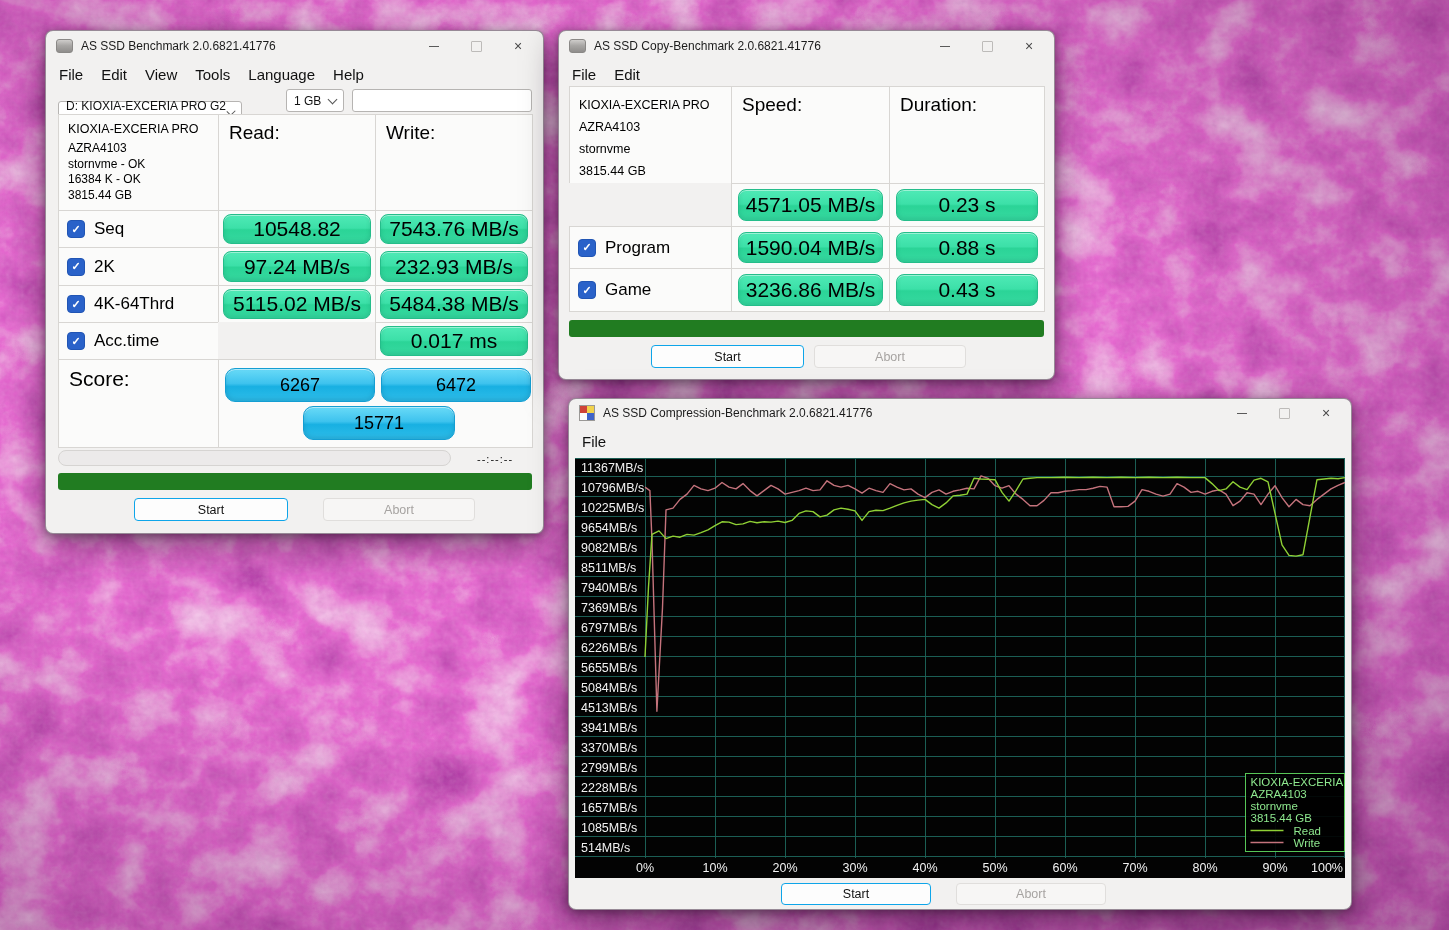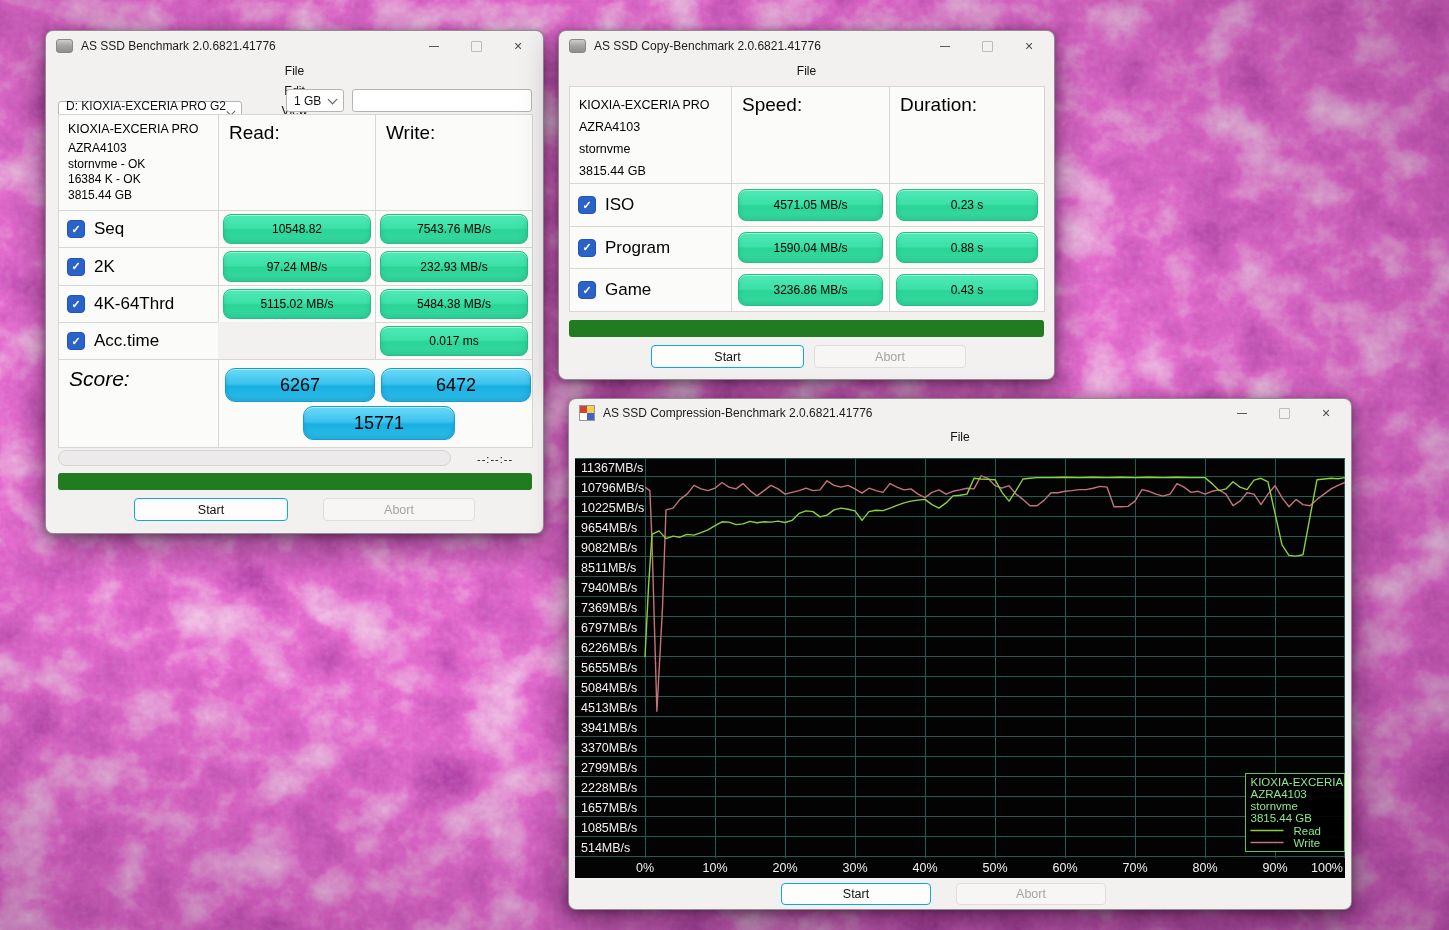--- a/index.html
+++ b/index.html
@@ -20,21 +20,21 @@
   .glyph-min{width:10px;height:1px;background:#5a5a5a;}
   .glyph-max{width:9px;height:9px;border:1px solid #bdbbb9;border-radius:1px;}
   .glyph-close{font-size:14px;line-height:1;color:#4a4a4a;}
   .appicon{width:15px;height:12px;border-radius:3px;flex:0 0 auto;
      background:linear-gradient(180deg,#cfcdcb 0%,#a9a7a5 45%,#8f8d8b 100%);
      border:1px solid #8a8886;}
   .wficon{width:14px;height:14px;flex:0 0 auto;display:grid;grid-template-columns:7px 7px;grid-template-rows:7px 7px;
      border:1px solid #9a9896;background:#fff;}
   .wficon i{display:block;}
   .wf-r{background:#cf4338;}.wf-y{background:#f2d24b;}.wf-w{background:#fdfdfd;}.wf-b{background:#3f63c9;}
-  .mb{display:flex;align-items:center;height:27px;padding:0 4px;font-size:12px;color:#111;flex-direction:column;}
+  .mb{display:flex;align-items:center;height:27px;padding:0 4px;font-size:15px;color:#111;}
   .mi{padding:3px 9px;border-radius:3px;}
 
   
   .sel{position:absolute;height:23px;background:#fff;border:1px solid #b6b4b2;border-radius:3px;
        display:flex;align-items:center;padding:0 7px;font-size:12px;color:#111;box-sizing:border-box;}
   .chev{margin-left:auto;width:6px;height:6px;border-right:1.4px solid #555;border-bottom:1.4px solid #555;
         transform:rotate(45deg);margin-top:-3px;}
   .txt{position:absolute;height:23px;background:#fff;border:1px solid #b6b4b2;border-radius:3px;
        box-sizing:border-box;font-size:12px;padding:0 6px;font-family:"Liberation Sans",sans-serif;}
 
@@ -46,25 +46,25 @@
   .info .l{font-size:12px;color:#000;line-height:15.5px;}
   .info.wide .l{line-height:22px;}
   .green{color:#1f9427;}
   .colhead{font-size:19px;color:#000;padding:7px 10px;}
   .rowlab{display:flex;align-items:center;gap:9px;padding-left:8px;font-size:17px;color:#000;}
   .cb{width:16px;height:16px;background:#2a62c9;border:1px solid #2155b4;border-radius:4px;flex:0 0 auto;
       display:flex;align-items:center;justify-content:center;}
   .cb::after{content:"\2713";color:#fff;font-size:11px;font-weight:bold;}
   .vcell{display:flex;align-items:stretch;justify-content:stretch;}
   .pill{flex:1;margin:3px 4px;border-radius:8px;display:flex;align-items:center;justify-content:center;
-        font-size:12px;color:#000;border:1px solid #25bd8a;
+        font-size:21px;color:#000;border:1px solid #25bd8a;
         background:linear-gradient(180deg,#4feab6 0%,#3ce0a8 47%,#2bd497 53%,#36d9a0 100%);
         box-shadow:inset 0 1px 0 rgba(255,255,255,.45), inset 0 -2px 4px rgba(0,100,70,.18);}
   .pill.copy{margin:5px 6px;}
-  .scorelab{font-size:21px;color:#000;padding:7px 10px;font-style:italic;}
+  .scorelab{font-size:21px;color:#000;padding:7px 10px;}
   .scorecell{position:relative;}
   .bluepill{position:absolute;border-radius:10px;display:flex;align-items:center;justify-content:center;
         font-size:18px;color:#000;border:1px solid #149ed2;
         background:linear-gradient(180deg,#69daf7 0%,#3ec3ee 45%,#18b0e2 55%,#2ebde9 100%);
         box-shadow:inset 0 1px 0 rgba(255,255,255,.5), inset 0 -2px 4px rgba(0,80,120,.2);}
 
   .track{position:absolute;height:16px;background:#eceaea;border:1px solid #d6d4d2;border-radius:8px;box-sizing:border-box;}
   .eta{position:absolute;font-size:11px;color:#111;letter-spacing:1px;}
   .gbar{position:absolute;height:17px;background:#217c21;border-radius:3px;}
   .btn{position:absolute;height:23px;background:#fdfdfd;border:1px solid #0ea5e9;border-radius:4px;
@@ -233,24 +233,20 @@
   <div class="asTable" style="left:10px;top:55px;grid-template-columns:162px 158px 155px;grid-template-rows:97px 43px 42px 43px;">
     <div class="cell info wide" style="grid-area:1/1;">
       <div class="l" style="font-size:12.5px;">KIOXIA-EXCERIA PRO</div>
       <div class="l" style="font-size:12.5px;">AZRA4103</div>
       <div class="l" style="font-size:12.5px;">stornvme</div>
       <div class="l" style="font-size:12.5px;">3815.44 GB</div>
     </div>
     <div class="cell colhead" style="grid-area:1/2;">Speed:</div>
     <div class="cell colhead" style="grid-area:1/3;">Duration:</div>
 
-    <div class="cell rowlab" style="grid-area:2/1;">
-      <span class="cb"></span>
-      <span>ISO</span>
-    </div>
     <div class="cell vcell" style="grid-area:2/2;">
       <span class="pill copy">4571.05 MB/s</span>
     </div>
     <div class="cell vcell" style="grid-area:2/3;">
       <span class="pill copy">0.23 s</span>
     </div>
 
     <div class="cell rowlab" style="grid-area:3/1;">
       <span class="cb"></span>
       <span>Program</span>

